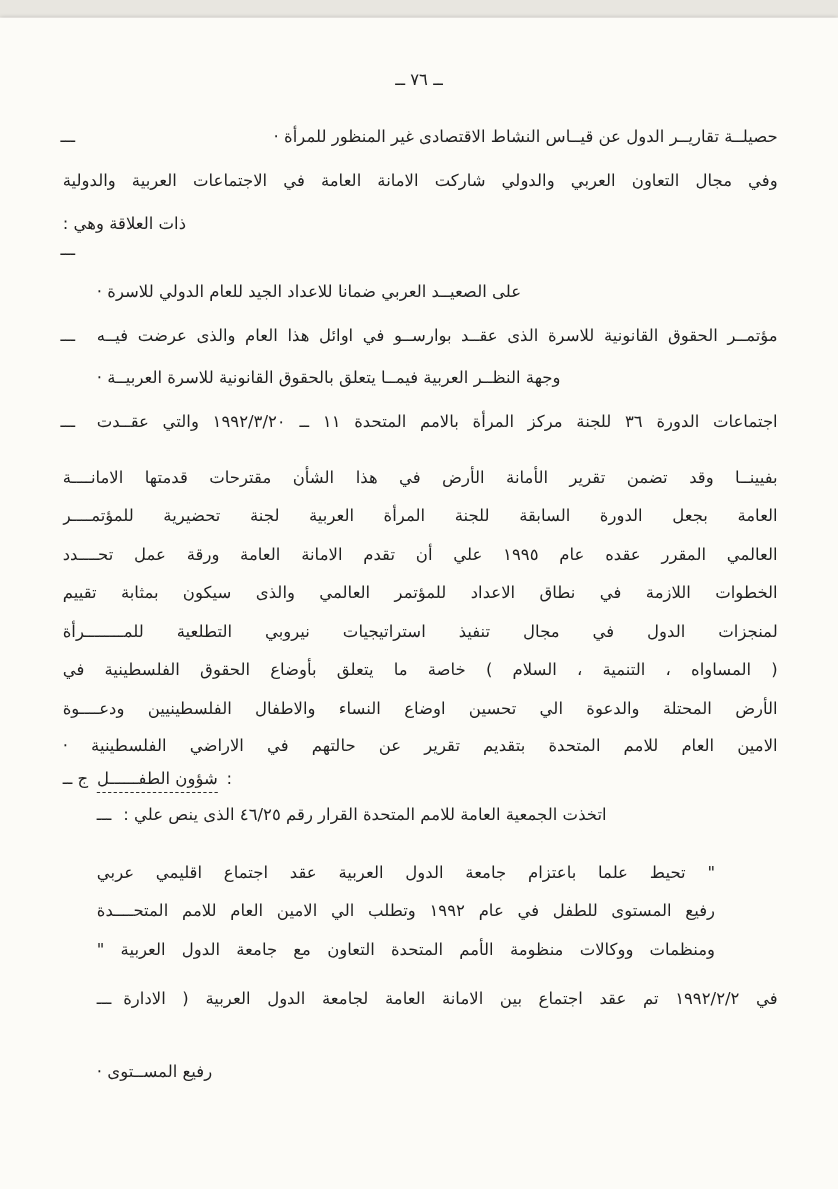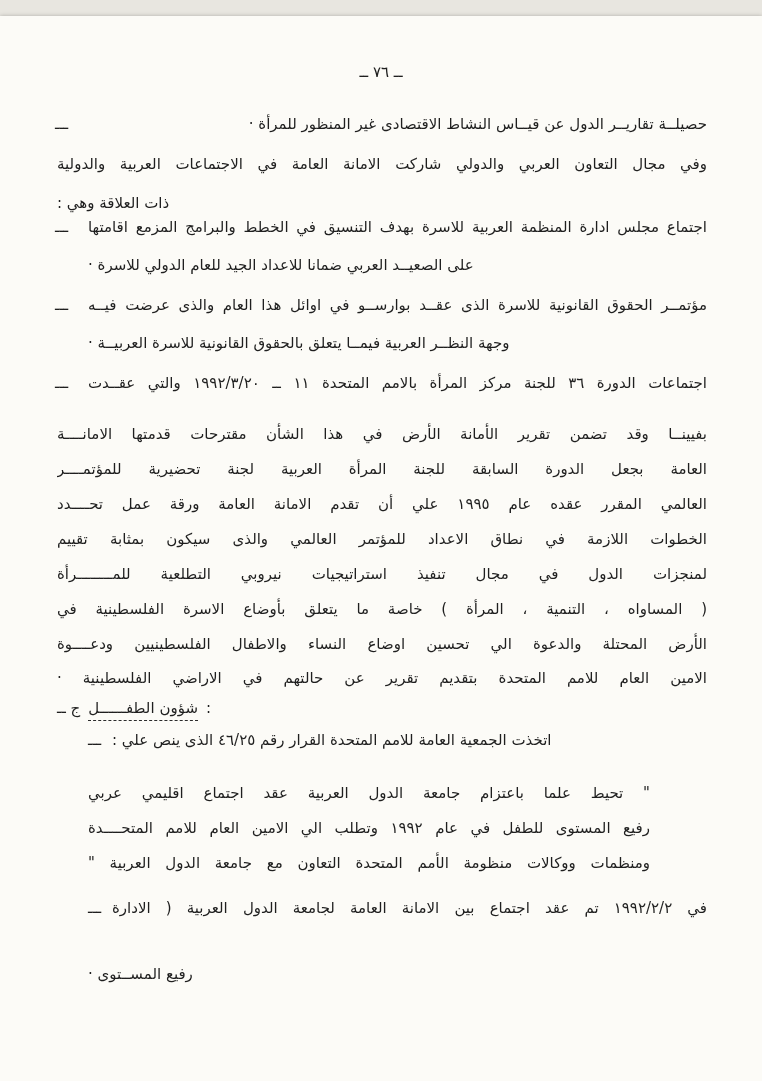--- a/index.html
+++ b/index.html
@@ -50,36 +50,35 @@
 
   <div class="line c nw" style="top:43px;left:0;right:0;">ــ ٧٦ ــ</div>
 
   <div class="marker" style="top:95px;left:55px;">ـــ</div>
   <div class="line j" style="top:135px;left:57px;right:55px;">وفي مجال التعاون العربي والدولي  شاركت الامانة العامة في الاجتماعات العربية  والدولية</div>
 
   <div class="line r nw" style="top:95px;left:90px;right:55px;">حصيلــة تقاريــر الدول عن قيــاس النشاط الاقتصادى غير المنظور للمرأة ·</div>
   <div class="line l nw" style="top:174px;left:57px;">ذات العلاقة  وهي :</div>
 
   <div class="marker" style="top:198px;left:55px;">ـــ</div>
-  <div class="line j" style="top:198px;left:88px;right:55px;">اجتماع مجلس ادارة المنظمة العربية للاسرة بهدف التنسيق  في الخطط والبرامج المزمع اقامتها</div>
   <div class="line l nw" style="top:236px;left:88px;">على الصعيــد العربي ضمانا للاعداد الجيد للعام الدولي للاسرة ·</div>
 
   <div class="marker" style="top:276px;left:55px;">ـــ</div>
   <div class="line j" style="top:276px;left:88px;right:55px;">مؤتمــر الحقوق القانونية للاسرة الذى عقــد بوارســو في اوائل هذا العام والذى عرضت فيــه</div>
   <div class="line l nw" style="top:314px;left:88px;">وجهة النظــر العربية فيمــا يتعلق بالحقوق القانونية للاسرة العربيــة ·</div>
 
   <div class="marker" style="top:354px;left:55px;">ـــ</div>
   <div class="line j" style="top:354px;left:88px;right:55px;">اجتماعات الدورة ٣٦ للجنة مركز المرأة بالامم المتحدة  ١١ ــ ١٩٩٢/٣/٢٠  والتي عقــدت</div>
 
   <div class="line j" style="top:405px;left:57px;right:55px;">بفيينــا وقد تضمن تقرير الأمانة الأرض في هذا الشأن مقترحات قدمتها  الامانــــة</div>
   <div class="line j" style="top:440px;left:57px;right:55px;">العامة بجعل الدورة السابقة للجنة المرأة العربية لجنة تحضيرية للمؤتمــــر</div>
   <div class="line j" style="top:475px;left:57px;right:55px;">العالمي المقرر عقده عام ١٩٩٥ علي أن تقدم الامانة العامة ورقة عمل تحــــدد</div>
   <div class="line j" style="top:510px;left:57px;right:55px;">الخطوات اللازمة في نطاق الاعداد للمؤتمر العالمي والذى سيكون بمثابة تقييم</div>
   <div class="line j" style="top:545px;left:57px;right:55px;">لمنجزات الدول في مجال تنفيذ استراتيجيات نيروبي التطلعية للمــــــــرأة</div>
-  <div class="line j" style="top:580px;left:57px;right:55px;">( المساواه ، التنمية ، المرأة ) خاصة ما يتعلق بأوضاع الاسرة الفلسطينية في</div>
+  <div class="line j" style="top:580px;left:57px;right:55px;">( المساواه ، التنمية ، السلام ) خاصة ما يتعلق بأوضاع الحقوق الفلسطينية في</div>
   <div class="line j" style="top:615px;left:57px;right:55px;">الأرض المحتلة والدعوة الي تحسين اوضاع النساء والاطفال الفلسطينيين ودعــــوة</div>
   <div class="line j" style="top:649px;left:57px;right:55px;">الامين العام للامم المتحدة بتقديم تقرير عن حالتهم في الاراضي الفلسطينية ·</div>
 
   <div class="line heading nw" style="top:679px;left:57px;right:400px;">
     <span>ج ــ</span>
     <span class="u">شؤون الطفــــــل</span>
     <span>:</span>
   </div>
 
   <div class="marker" style="top:711px;left:88px;">ـــ</div>

